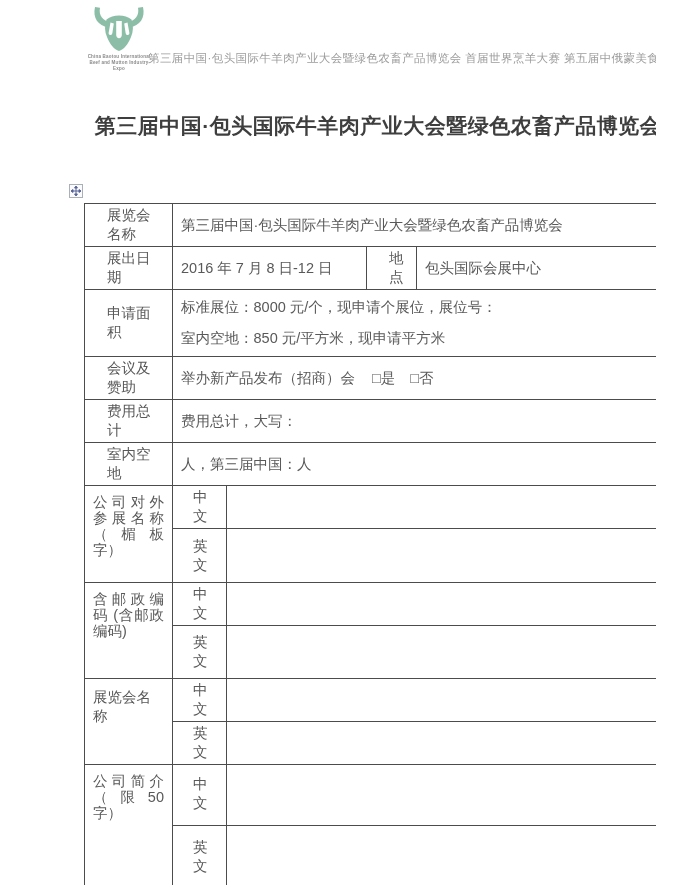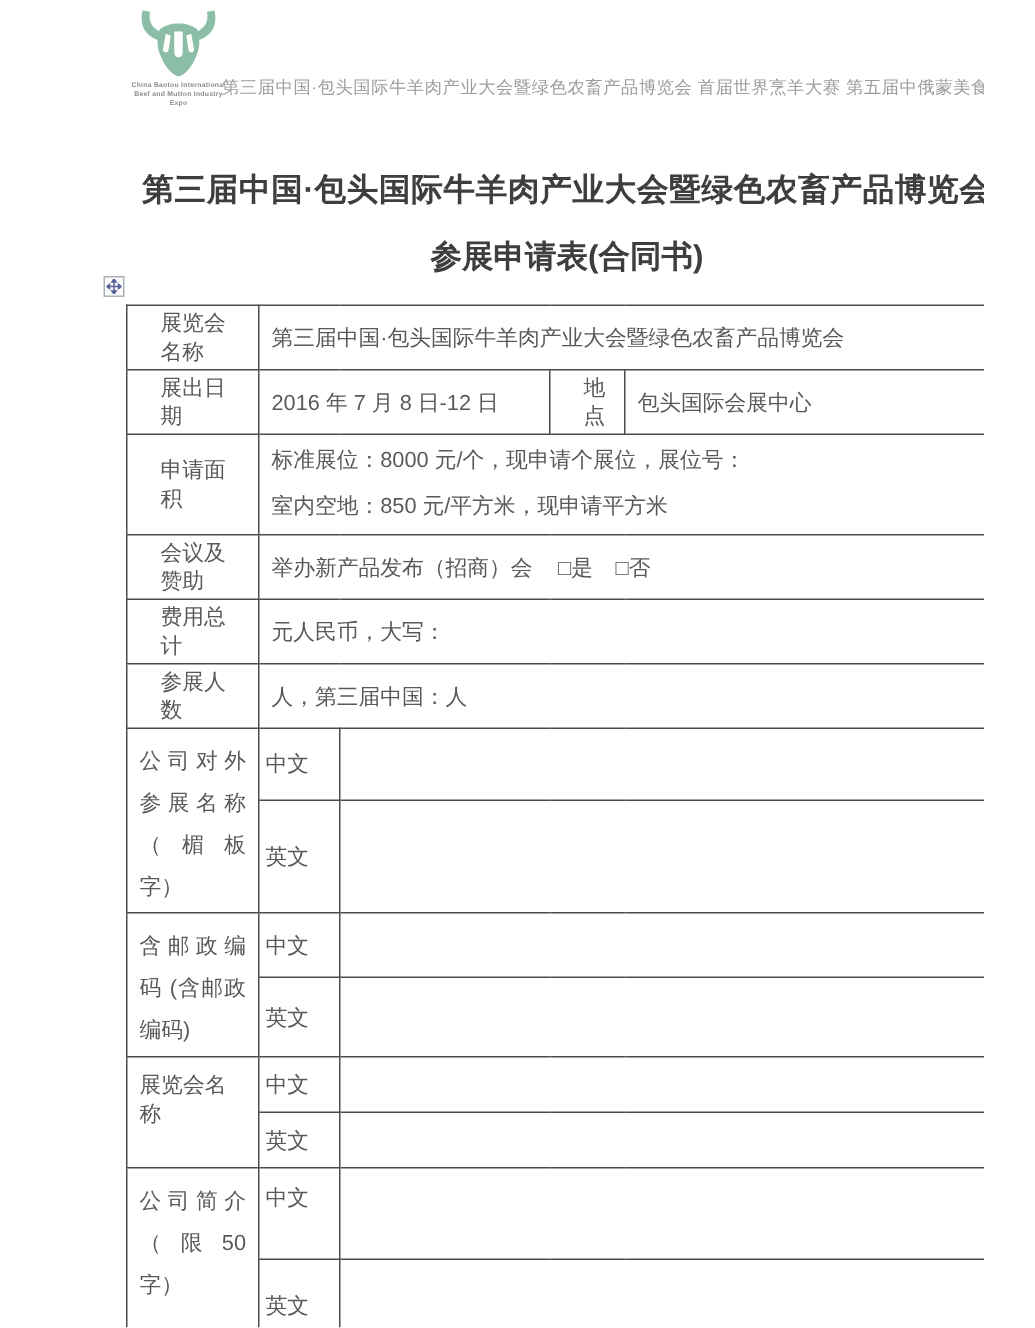--- a/index.html
+++ b/index.html
@@ -28,23 +28,23 @@
     cursor:move;
   }
   
   .form-table {
     position:absolute; left:50px; top:203px; width:580px;
     border-collapse:collapse; table-layout:fixed;
     color:#595959; font-size:14.5px;
   }
   .form-table td { border:1px solid #4c4c4c; padding:2px 8px; vertical-align:middle; overflow:hidden; }
   td.lbl  { padding-left:22px; }
-  td.rlbl { vertical-align:top; padding-top:8px; line-height:28px; text-align:justify; }
+  td.rlbl { vertical-align:top; padding-top:8px; line-height:16px; text-align:justify; }
   td.toplbl { vertical-align:top; padding-top:9px; }
-  td.sub  { padding-left:4px; }
+  td.sub  { padding-left:20px; }
   td.twoline { line-height:31px; }
   .cb { margin-left:13px; }
   .cb + .cb { margin-left:11px; }
 </style>
 </head>
 <body>
 
 <div class="page">
 
   <div class="logo-wrap">
@@ -62,21 +62,20 @@
     </svg>
     <div class="logo-lines">
       <div>China Baotou International</div>
       <div>Beef and Mutton Industry</div>
       <div>Expo</div>
     </div>
   </div>
   <div class="tagline">第三届中国·包头国际牛羊肉产业大会暨绿色农畜产品博览会 首届世界烹羊大赛 第五届中俄蒙美食文化节</div>
 
   <div class="doc-title l1">第三届中国·包头国际牛羊肉产业大会暨绿色农畜产品博览会</div>
-  <div class="doc-title l2">参展申请表(合同书)</div>
 
   <div class="move-handle">
     <svg width="10" height="10" viewBox="0 0 12 12" aria-hidden="true">
       <g stroke="#56639a" stroke-width="1.2" fill="#56639a">
         <line x1="6" y1="2" x2="6" y2="10"></line>
         <line x1="2" y1="6" x2="10" y2="6"></line>
         <path d="M6 0 L4.3 2.4 L7.7 2.4 Z"></path>
         <path d="M6 12 L4.3 9.6 L7.7 9.6 Z"></path>
         <path d="M0 6 L2.4 4.3 L2.4 7.7 Z"></path>
         <path d="M12 6 L9.6 4.3 L9.6 7.7 Z"></path>
@@ -118,25 +117,25 @@
       <td class="lbl">会议及赞助</td>
       <td colspan="4">
         <span>举办新产品发布（招商）会</span>
         <span class="cb">□是</span>
         <span class="cb">□否</span>
       </td>
     </tr>
 
     <tr style="height:37px">
       <td class="lbl">费用总计</td>
-      <td colspan="4">元人民币，大写：</td>
+      <td colspan="4">费用总计，大写：</td>
     </tr>
 
     <tr style="height:35px">
-      <td class="lbl">参展人数</td>
+      <td class="lbl">室内空地</td>
       <td colspan="4">人，第三届中国：人</td>
     </tr>
 
     <tr style="height:35px">
       <td class="rlbl" rowspan="2">公司对外参展名称（楣板字）</td>
       <td class="sub">中文</td>
       <td colspan="3"></td>
     </tr>
     <tr style="height:54px">
       <td class="sub">英文</td>

